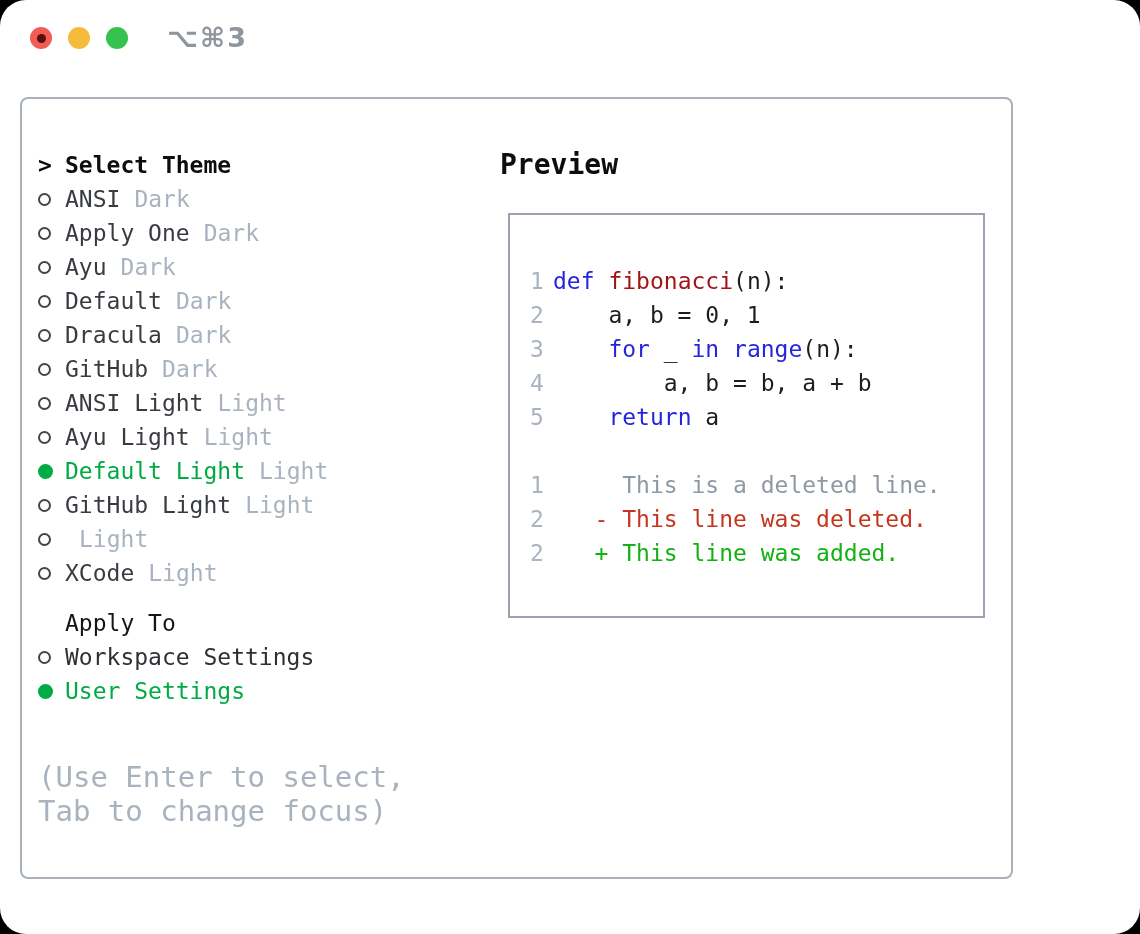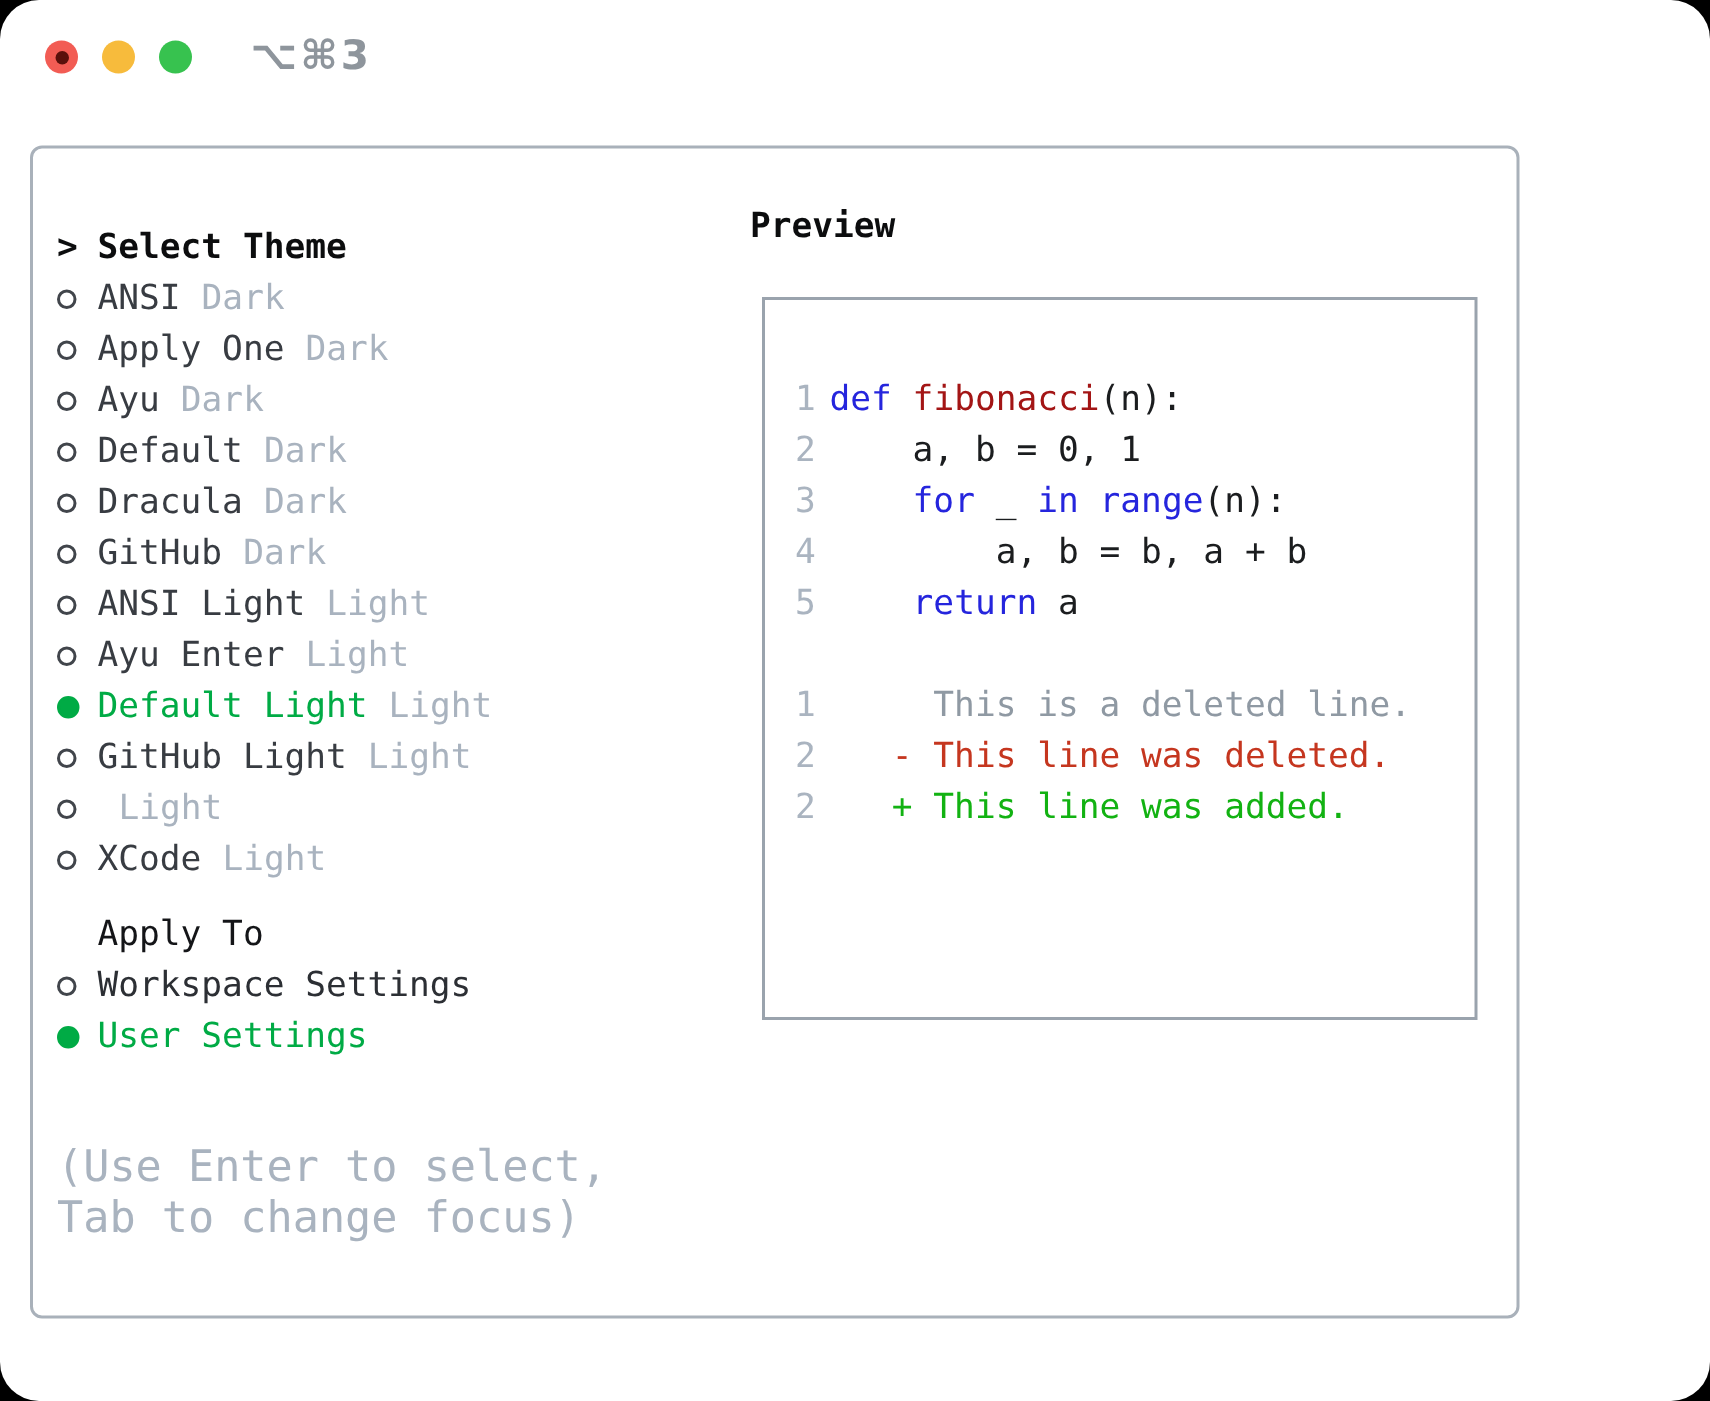--- a/index.html
+++ b/index.html
@@ -63,26 +63,26 @@
   #theme-list { position: absolute; left: 0; top: 0; }
   #apply-block { position: absolute; left: 0; top: 458px; }
   .hint {
     position: absolute; left: 0; top: 612px; width: 434px;
     font-size: 29px; line-height: 34px;
     color: var(--muted-gray);
   }
 
   
   .preview-title {
-    position: absolute; left: 478px; top: 35px; height: 34px; line-height: 34px;
-    font-size: 23px; font-weight: bold; color: #0c0d0e;
+    position: absolute; left: 478px; top: 49px; height: 34px; line-height: 34px;
+    font-size: 28px; font-weight: bold; color: #0c0d0e;
   }
   .preview-box {
-    position: absolute; left: 486px; top: 99px;
-    width: 477px; height: 482px;
+    position: absolute; left: 486px; top: 114px;
+    width: 477px; height: 405px;
     border: 2px solid #9aa3ad;
     background: #fff;
     overflow: hidden;
   }
   .code { padding: 49px 0 0 20px; }
   .pline { height: 34px; line-height: 34px; font-size: 23px; white-space: pre; color: #1b1d1f; }
   .lnum { display: inline-block; width: 23px; color: #aab4c0; }
   .tok-plain    { color: #1b1d1f; }
   .tok-keyword  { color: var(--keyword-blue); }
   .tok-function { color: var(--function-red); }
@@ -113,21 +113,21 @@
           <span class="htitle">Select Theme</span>
         </div>
 
       <div class="row theme-row"><span class="marker"><span class="circle"></span></span><span class="tname">ANSI</span><span class="tsuffix">Dark</span></div>
           <div class="row theme-row"><span class="marker"><span class="circle"></span></span><span class="tname">Apply One</span><span class="tsuffix">Dark</span></div>
           <div class="row theme-row"><span class="marker"><span class="circle"></span></span><span class="tname">Ayu</span><span class="tsuffix">Dark</span></div>
           <div class="row theme-row"><span class="marker"><span class="circle"></span></span><span class="tname">Default</span><span class="tsuffix">Dark</span></div>
           <div class="row theme-row"><span class="marker"><span class="circle"></span></span><span class="tname">Dracula</span><span class="tsuffix">Dark</span></div>
           <div class="row theme-row"><span class="marker"><span class="circle"></span></span><span class="tname">GitHub</span><span class="tsuffix">Dark</span></div>
           <div class="row theme-row"><span class="marker"><span class="circle"></span></span><span class="tname">ANSI Light</span><span class="tsuffix">Light</span></div>
-          <div class="row theme-row"><span class="marker"><span class="circle"></span></span><span class="tname">Ayu Enter</span><span class="tsuffix">Light</span></div>
+          <div class="row theme-row"><span class="marker"><span class="circle"></span></span><span class="tname">Ayu Light</span><span class="tsuffix">Light</span></div>
           <div class="row theme-row selected"><span class="marker"><span class="circle filled"></span></span><span class="tname">Default Light</span><span class="tsuffix">Light</span></div>
           <div class="row theme-row"><span class="marker"><span class="circle"></span></span><span class="tname">GitHub Light</span><span class="tsuffix">Light</span></div>
           <div class="row theme-row"><span class="marker"><span class="circle"></span></span><span class="tsuffix">Light</span></div>
           <div class="row theme-row"><span class="marker"><span class="circle"></span></span><span class="tname">XCode</span><span class="tsuffix">Light</span></div>
         </div>
 
       <div id="apply-block">
         <div class="row">
           <span class="marker"></span>
           <span class="section-title">Apply To</span>

